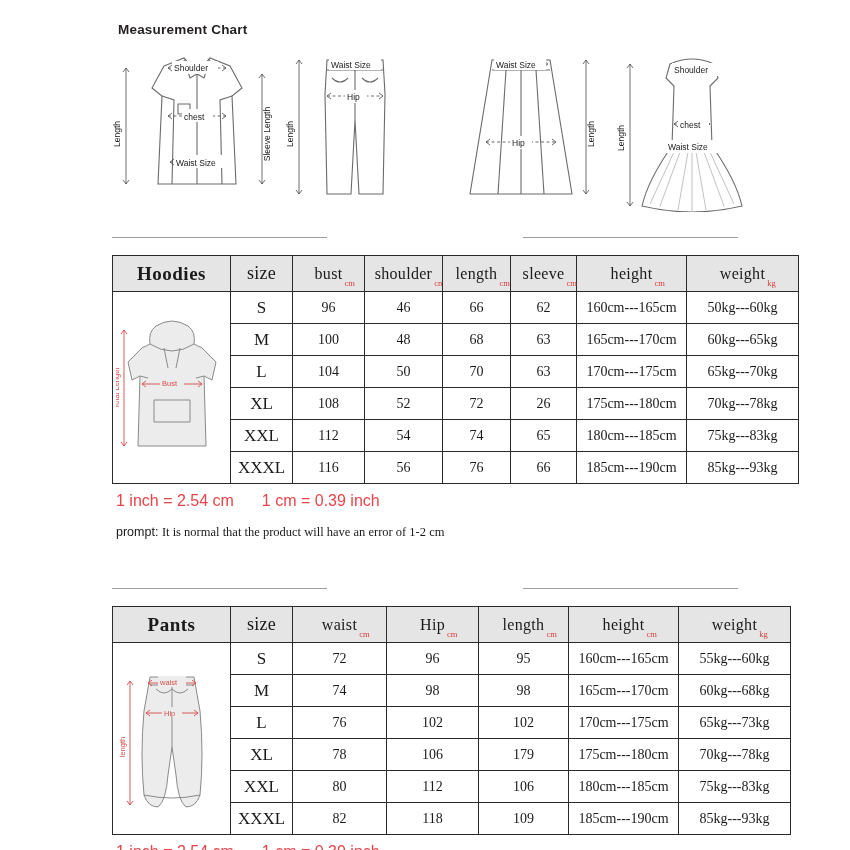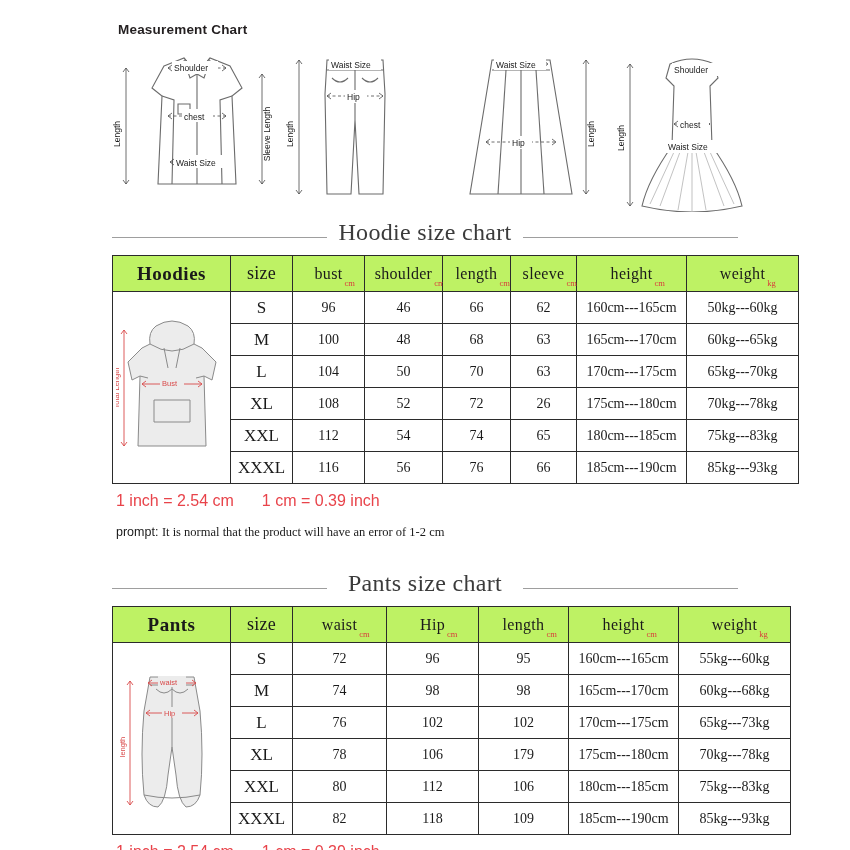--- a/index.html
+++ b/index.html
@@ -80,21 +80,21 @@
   }
   table.size-table th,
   table.size-table td {
     border: 1px solid #2b2b2b;
     text-align: center;
     vertical-align: middle;
     font-family: "Liberation Serif", serif;
     color: #1a1a1a;
   }
   thead th {
-    background: #bef264;
+    background: #e5e5e5;
     color: #ffffff;
     height: 33px;
     font-size: 15px;
     font-weight: normal;
     position: relative;
   }
   thead th .hdr-main {
     font-size: 16px;
     letter-spacing: .3px;
   }
@@ -314,21 +314,20 @@
         <rect x="54" y="106" width="52" height="13" fill="#ffffff"></rect>
         <text x="56" y="116">Waist Size</text>
         <text x="12" y="104" transform="rotate(-90 12 104)" text-anchor="middle">Length</text>
       </g>
     </svg>
   </div>
 </div>
 
 <div class="section-head">
   <div class="rule left"></div>
-  <div class="label">Hoodie size chart</div>
   <div class="rule right"></div>
 </div>
 
 <div class="chart-block">
   <table class="size-table">
     <colgroup>
       <col class="c-img">
         <col class="c-size">
         <col class="c-a">
         <col class="c-b">
@@ -456,21 +455,20 @@
   <div class="note-prompt">
     <span>prompt:</span>
     <span class="pw">It is normal that the product will have an error of 1-2 cm</span>
   </div>
 </div>
 
 <div class="spacer-lg"></div>
 
 <div class="section-head">
   <div class="rule left"></div>
-  <div class="label">Pants size chart</div>
   <div class="rule right"></div>
 </div>
 
 <div class="chart-block">
   <table class="size-table">
     <colgroup>
       <col class="c-img">
         <col class="c-size">
         <col style="width:94px">
         <col style="width:92px">

